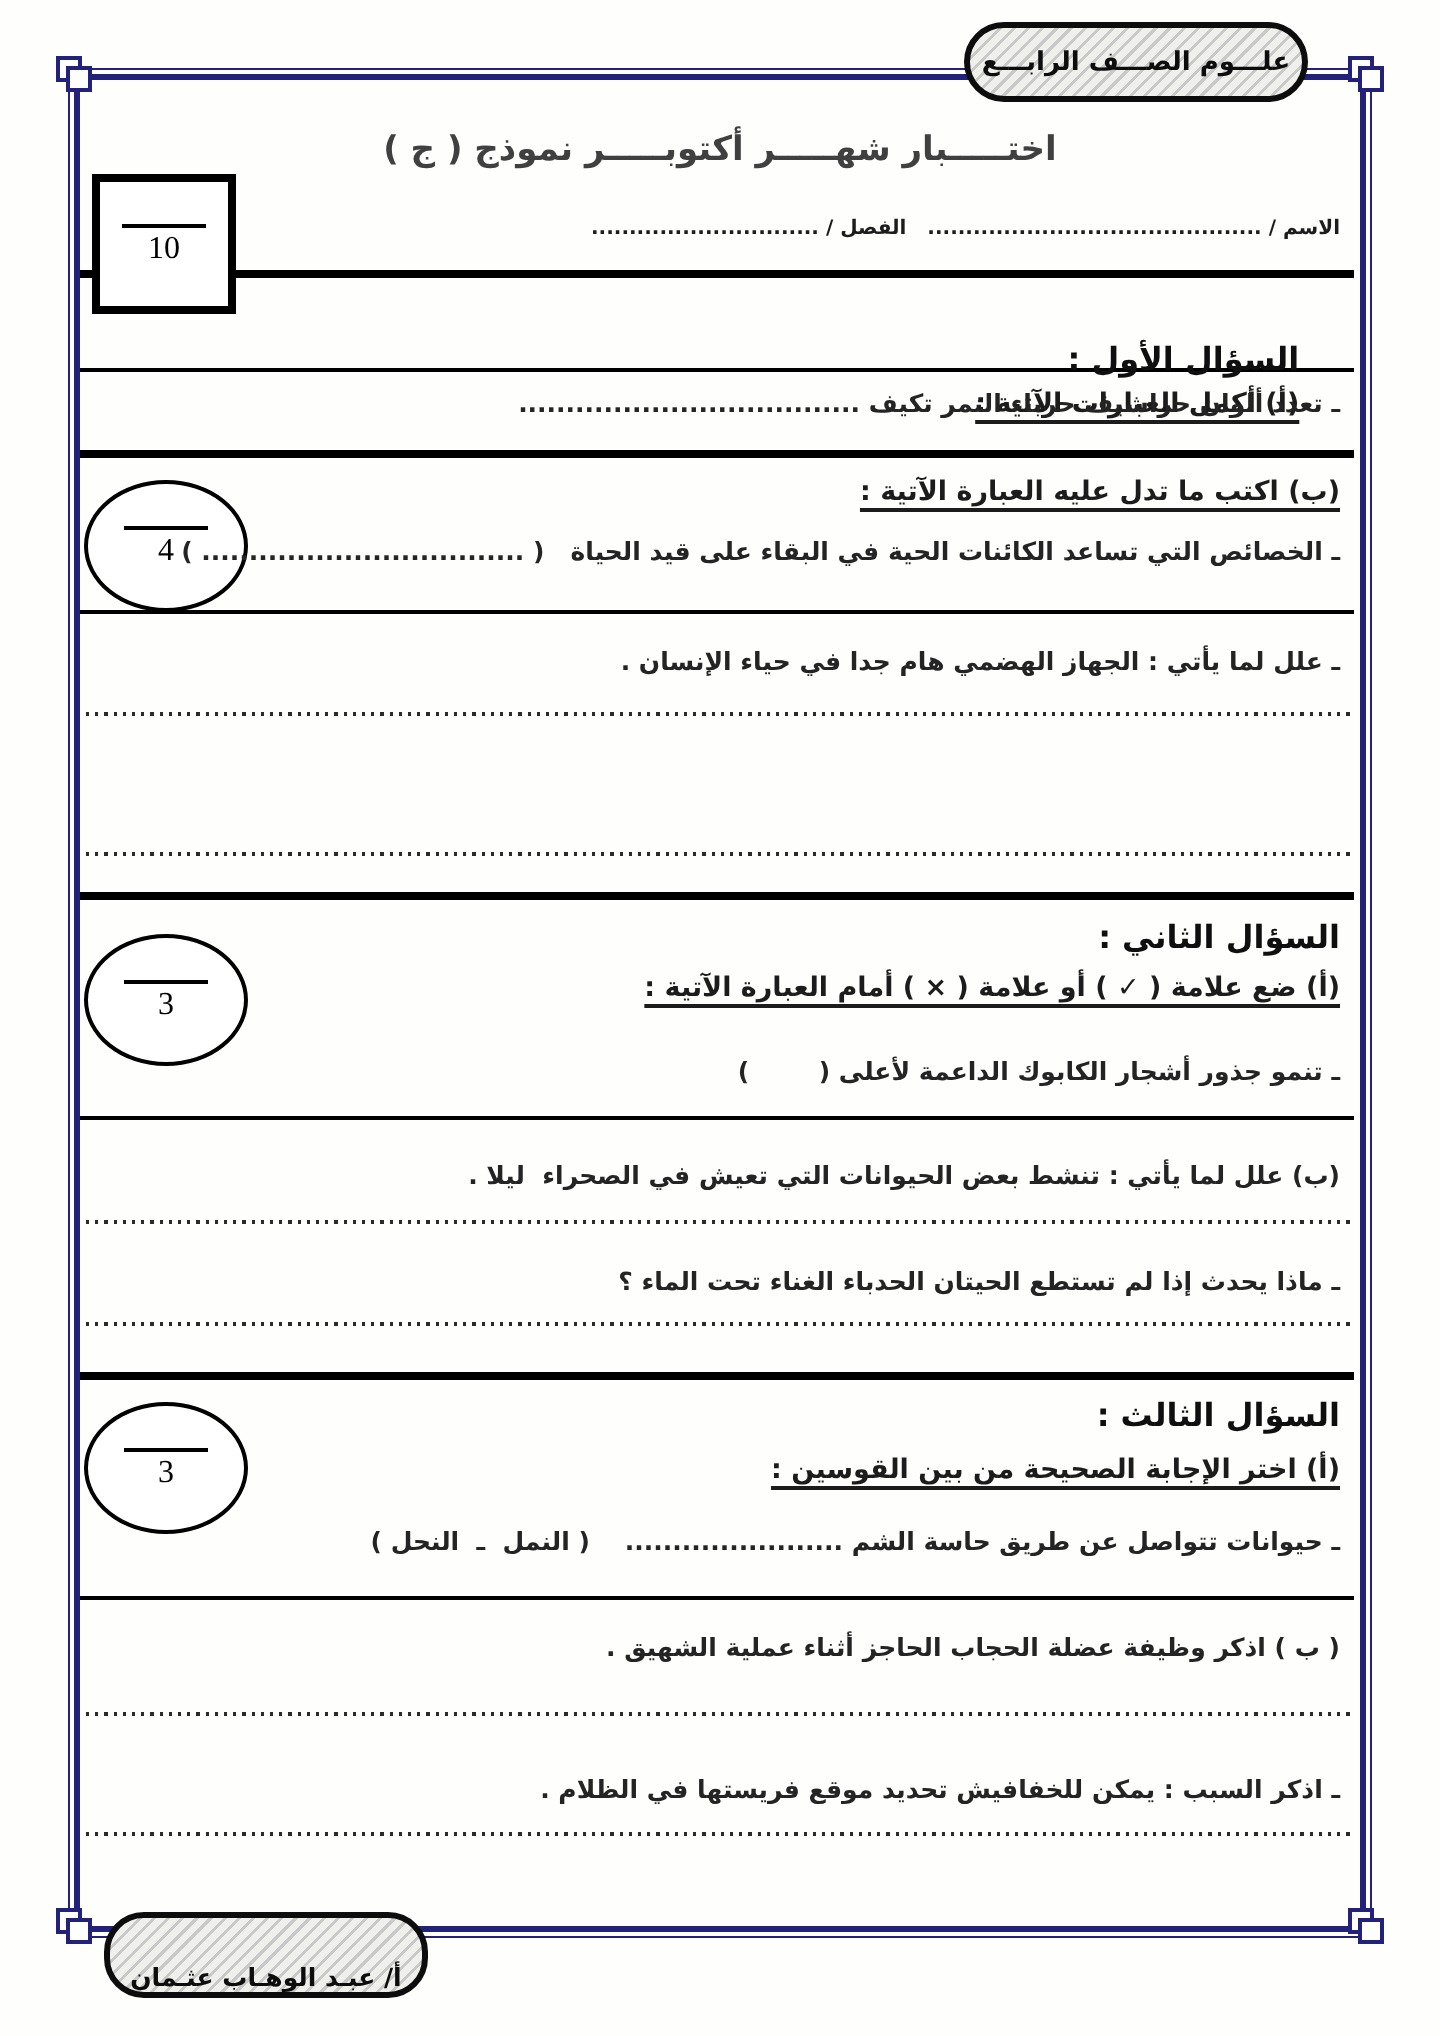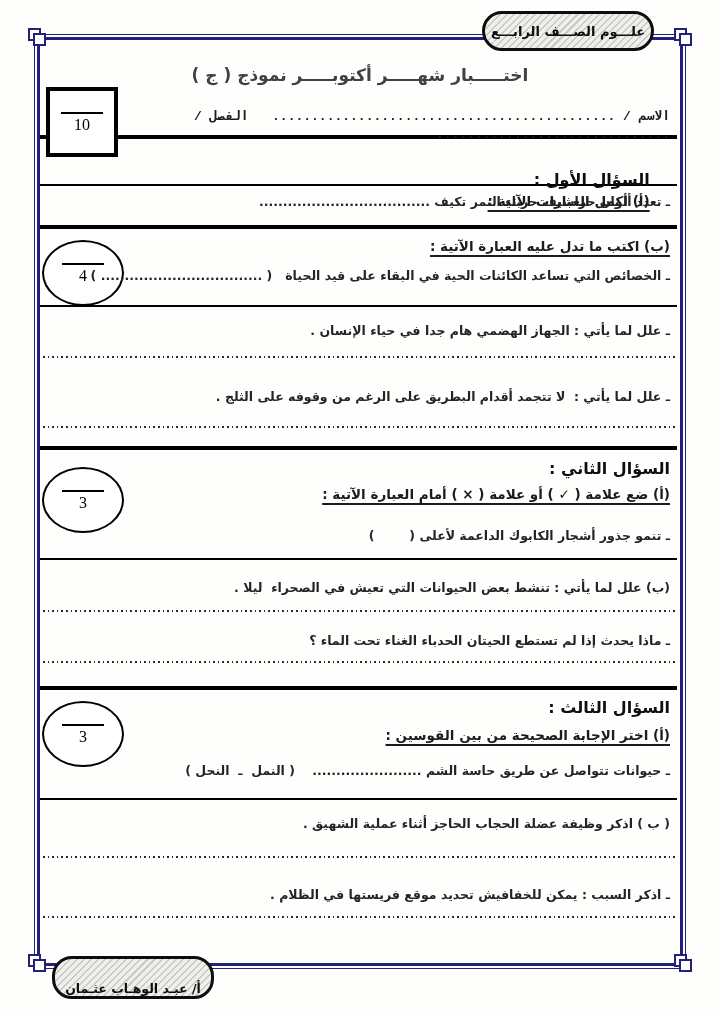--- a/index.html
+++ b/index.html
@@ -47,21 +47,21 @@
     display:flex;flex-direction:column;align-items:center;justify-content:center;
   }
   .score-rule{width:42px;height:2px;background:#000;margin-bottom:3px;}
   .score-num{font-family:"Liberation Serif","DejaVu Serif",serif;font-size:16px;color:#000;line-height:1;}
   
   .txt{
     position:absolute;right:50px;direction:rtl;text-align:right;
     white-space:pre-wrap;color:#1c1c1c;z-index:4;line-height:1.35;
   }
   .title-line{left:37px;right:37px;text-align:center;font-size:17px;font-weight:bold;color:#404040;}
-  .small{font-size:13px;font-weight:bold;font-family:Liberation Mono, monospace;}
+  .small{font-size:10px;font-weight:bold;}
   .q-title{font-size:16px;font-weight:bold;color:#0f0f0f;}
   .q-sub{font-size:13.5px;font-weight:bold;text-decoration:underline;text-underline-offset:4px;text-decoration-thickness:1.5px;}
   .item{font-size:12.5px;font-weight:bold;color:#242424;}
 </style>
 </head>
 <body>
 
 <div class="page">
 
   <div class="frame"></div>
@@ -118,21 +118,20 @@
   </div>
   <div class="txt item" style="top:194px;">ـ تعدد ألوان حراشيف حرباء النمر تكيف ....................................</div>
 
   <div class="score-oval" style="top:240px;">
     <div class="score-rule"></div>
     <div class="score-num">4</div>
   </div>
   <div class="txt q-sub" style="top:237px;">(ب) اكتب ما تدل عليه العبارة الآتية :</div>
   <div class="txt item" style="top:268px;">ـ الخصائص التي تساعد الكائنات الحية في البقاء على قيد الحياة   ( .................................. )</div>
   <div class="txt item" style="top:323px;">ـ علل لما يأتي : الجهاز الهضمي هام جدا في حياء الإنسان .</div>
-  <div class="txt item" style="top:389px;">ـ علل لما يأتي :  لا تتجمد أقدام البطريق على الرغم من وقوفه على الثلج .</div>
 
   <div class="score-oval" style="top:467px;">
     <div class="score-rule"></div>
     <div class="score-num">3</div>
   </div>
   <div class="txt q-title" style="top:458px;">السؤال الثاني :</div>
   <div class="txt q-sub" style="top:485px;">(أ) ضع علامة ( ✓ ) أو علامة ( × ) أمام العبارة الآتية :</div>
   <div class="txt item" style="top:528px;">ـ تنمو جذور أشجار الكابوك الداعمة لأعلى (        )</div>
   <div class="txt item" style="top:580px;">(ب) علل لما يأتي : تنشط بعض الحيوانات التي تعيش في الصحراء  ليلا .</div>
   <div class="txt item" style="top:633px;">ـ ماذا يحدث إذا لم تستطع الحيتان الحدباء الغناء تحت الماء ؟</div>

